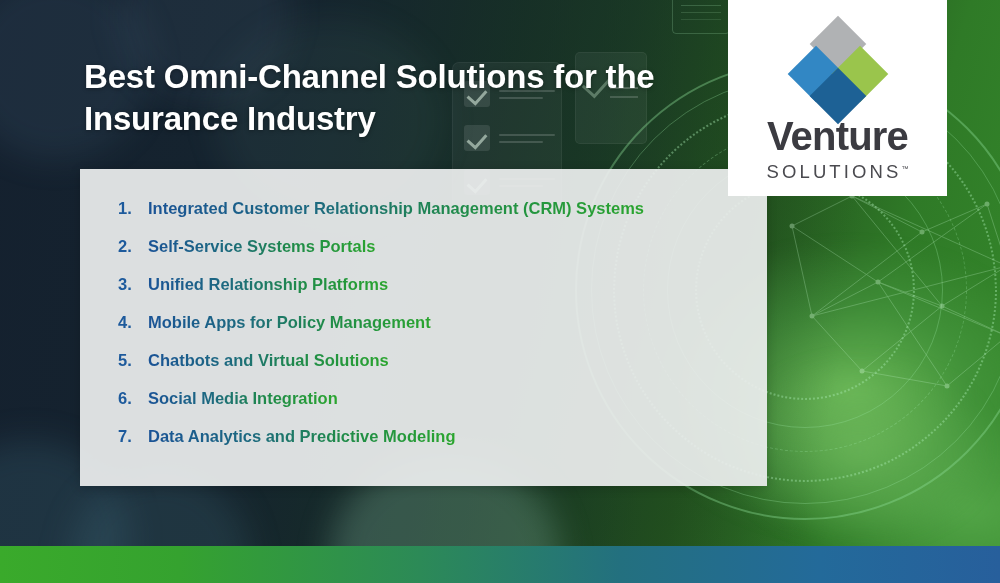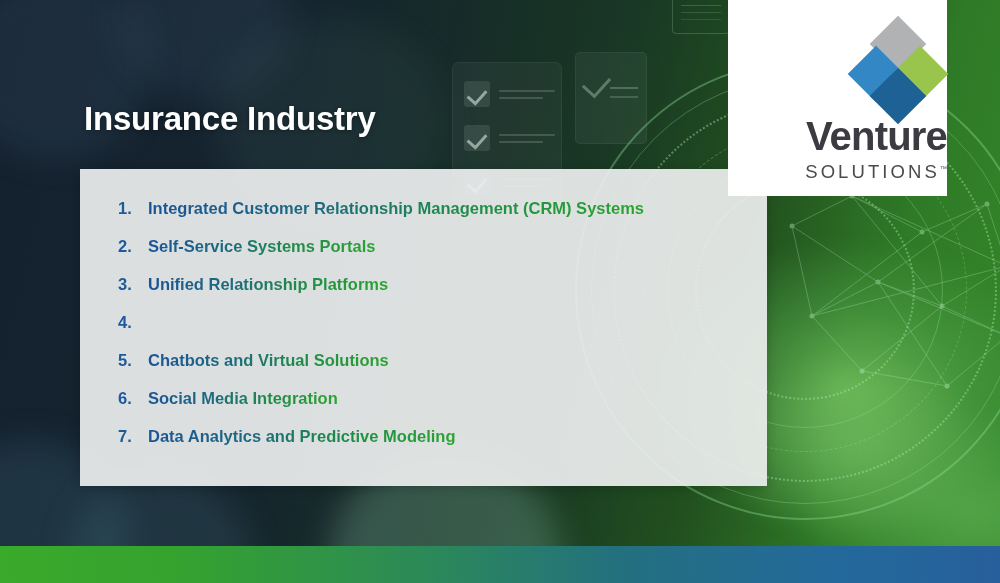--- a/index.html
+++ b/index.html
@@ -169,21 +169,21 @@
     color:transparent;
     -webkit-text-fill-color:transparent;
   }
 
   
   .logo-box {
     position:absolute; left:728px; top:0;
     width:219px; height:196px;
     background:#ffffff;
     display:flex; flex-direction:column;
-    align-items:flex-end; justify-content:flex-start;
+    align-items:center; justify-content:flex-start;
     padding-top:22px;
   }
   .logo-mark { position:relative; width:98px; height:86px; }
   .dia { position:absolute; width:40px; height:40px; transform:rotate(45deg); }
   .dia.top   { left:29px; top:2px;  background:#b0b2b4; }
   .dia.left  { left:7px;  top:32px; background:#3287c4; }
   .dia.right { left:51px; top:32px; background:#9ac54c; }
   .dia.bot   { left:29px; top:54px; background:#1d6195; }
 
   .logo-word {
@@ -285,41 +285,42 @@
         <circle cx="160" cy="120" r="2.5"></circle>
       <circle cx="96" cy="96" r="2.5"></circle>
         <circle cx="30" cy="130" r="2.5"></circle>
       <circle cx="80" cy="185" r="2.5"></circle>
         <circle cx="165" cy="200" r="2.5"></circle>
       <circle cx="225" cy="150" r="2.5"></circle>
     </g>
   </svg>
 
   <h1 class="headline">
-    <br>
+    <span>Best Omni-Channel Solutions for the</span><br>
     <span>Insurance Industry</span>
   </h1>
 
   <div class="card">
     <div class="card-inner">
       <ol class="features">
         <li>
           <span class="num">1.</span>
           <span class="feat-text">Integrated Customer Relationship Management (CRM) Systems</span>
         </li>
         <li>
           <span class="num">2.</span>
           <span class="feat-text">Self-Service Systems Portals</span>
         </li>
         <li>
           <span class="num">3.</span>
           <span class="feat-text">Unified Relationship Platforms</span>
         </li>
         <li>
           <span class="num">4.</span>
+          <span class="feat-text">Mobile Apps for Policy Management</span>
         </li>
         <li>
           <span class="num">5.</span>
           <span class="feat-text">Chatbots and Virtual Solutions</span>
         </li>
         <li>
           <span class="num">6.</span>
           <span class="feat-text">Social Media Integration</span>
         </li>
         <li>

